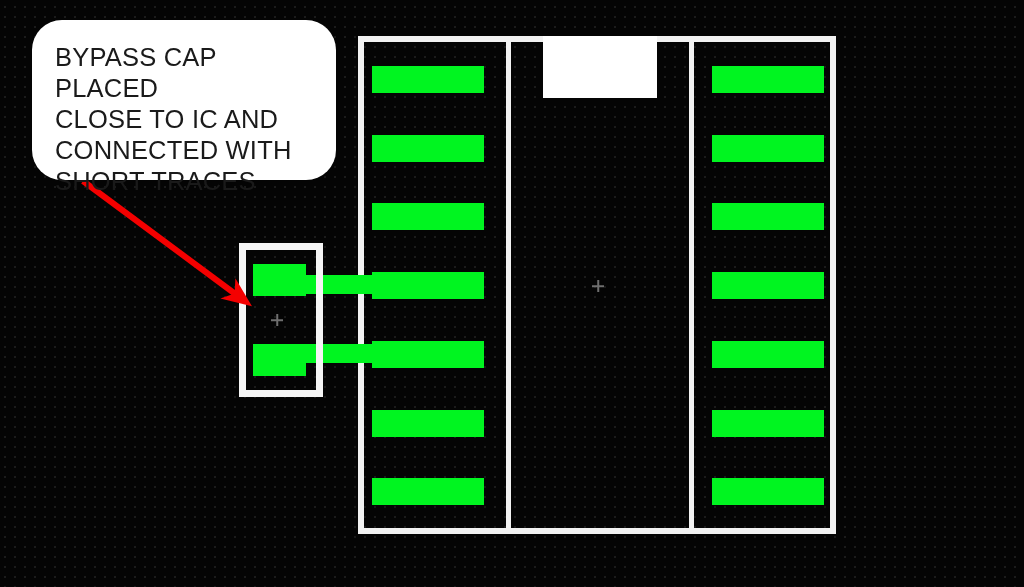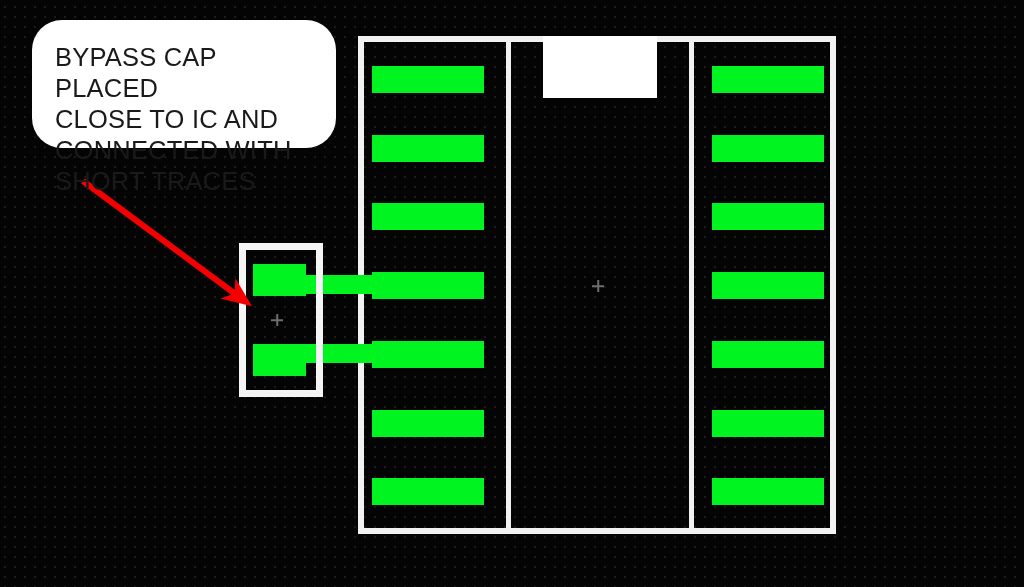--- a/index.html
+++ b/index.html
@@ -91,21 +91,21 @@
     height: 100%; width: 1.5px;
     transform: translateX(-50%);
   }
 
   
   .callout {
     position: absolute;
     left: 32px;
     top: 20px;
     width: 304px;
-    height: 128px;
+    height: 160px;
     background: #ffffff;
     border-radius: 30px;
     box-sizing: border-box;
     padding: 22px 18px 17px 23px;
   }
   .callout-text {
     color: #1a1a1a;
     font-family: "Liberation Sans", sans-serif;
     font-size: 25.5px;
     line-height: 31px;

